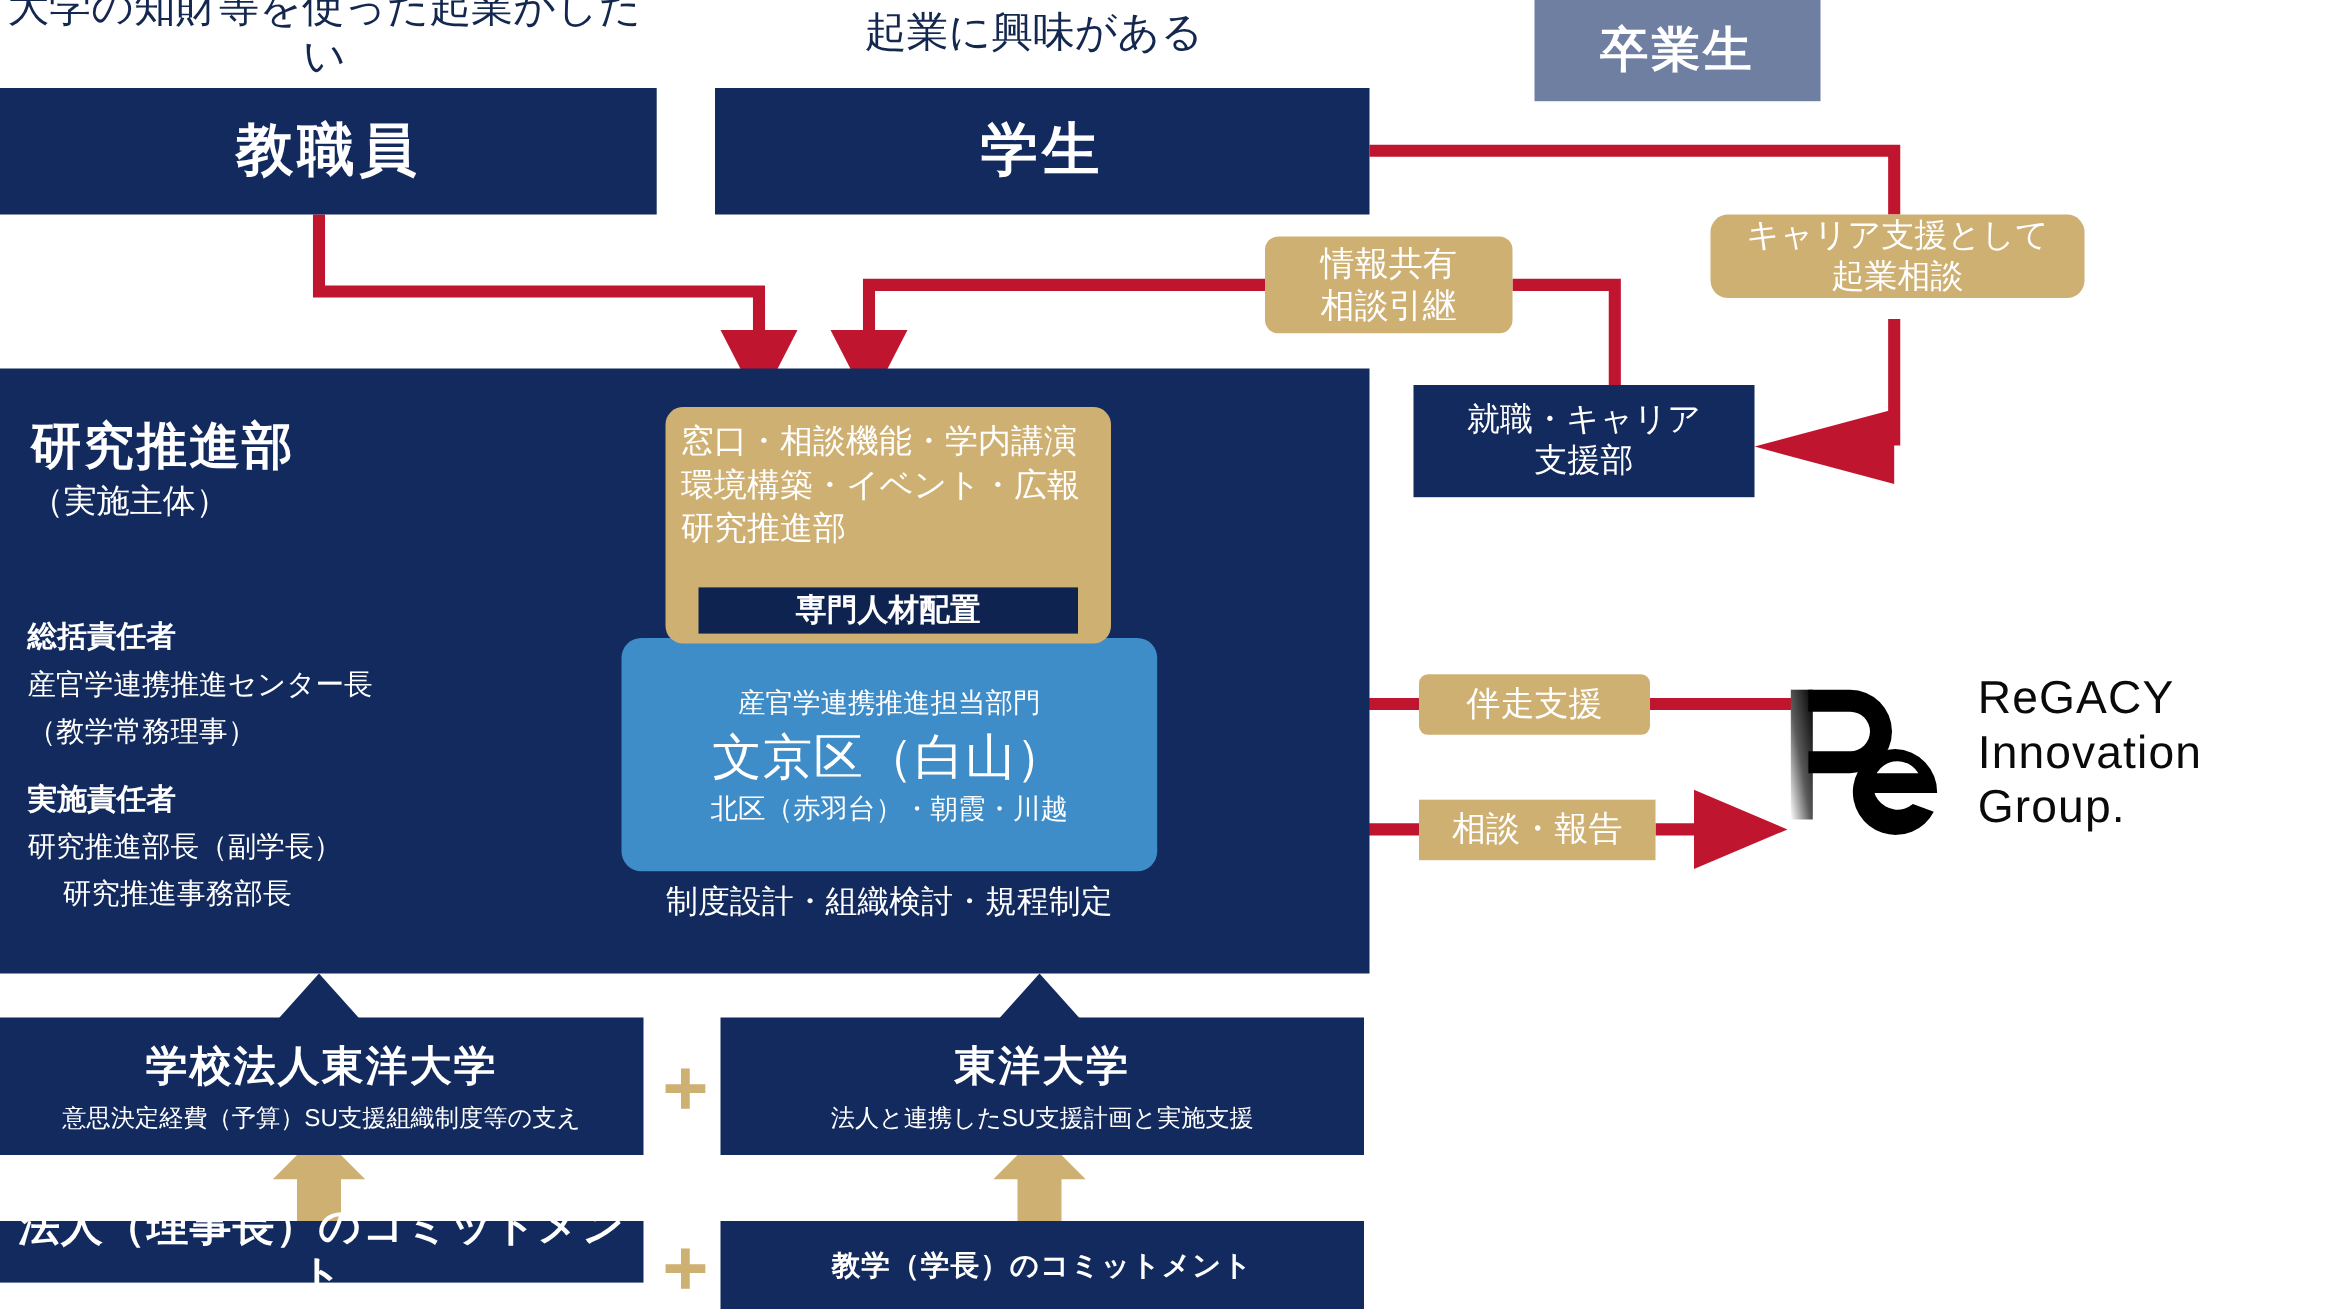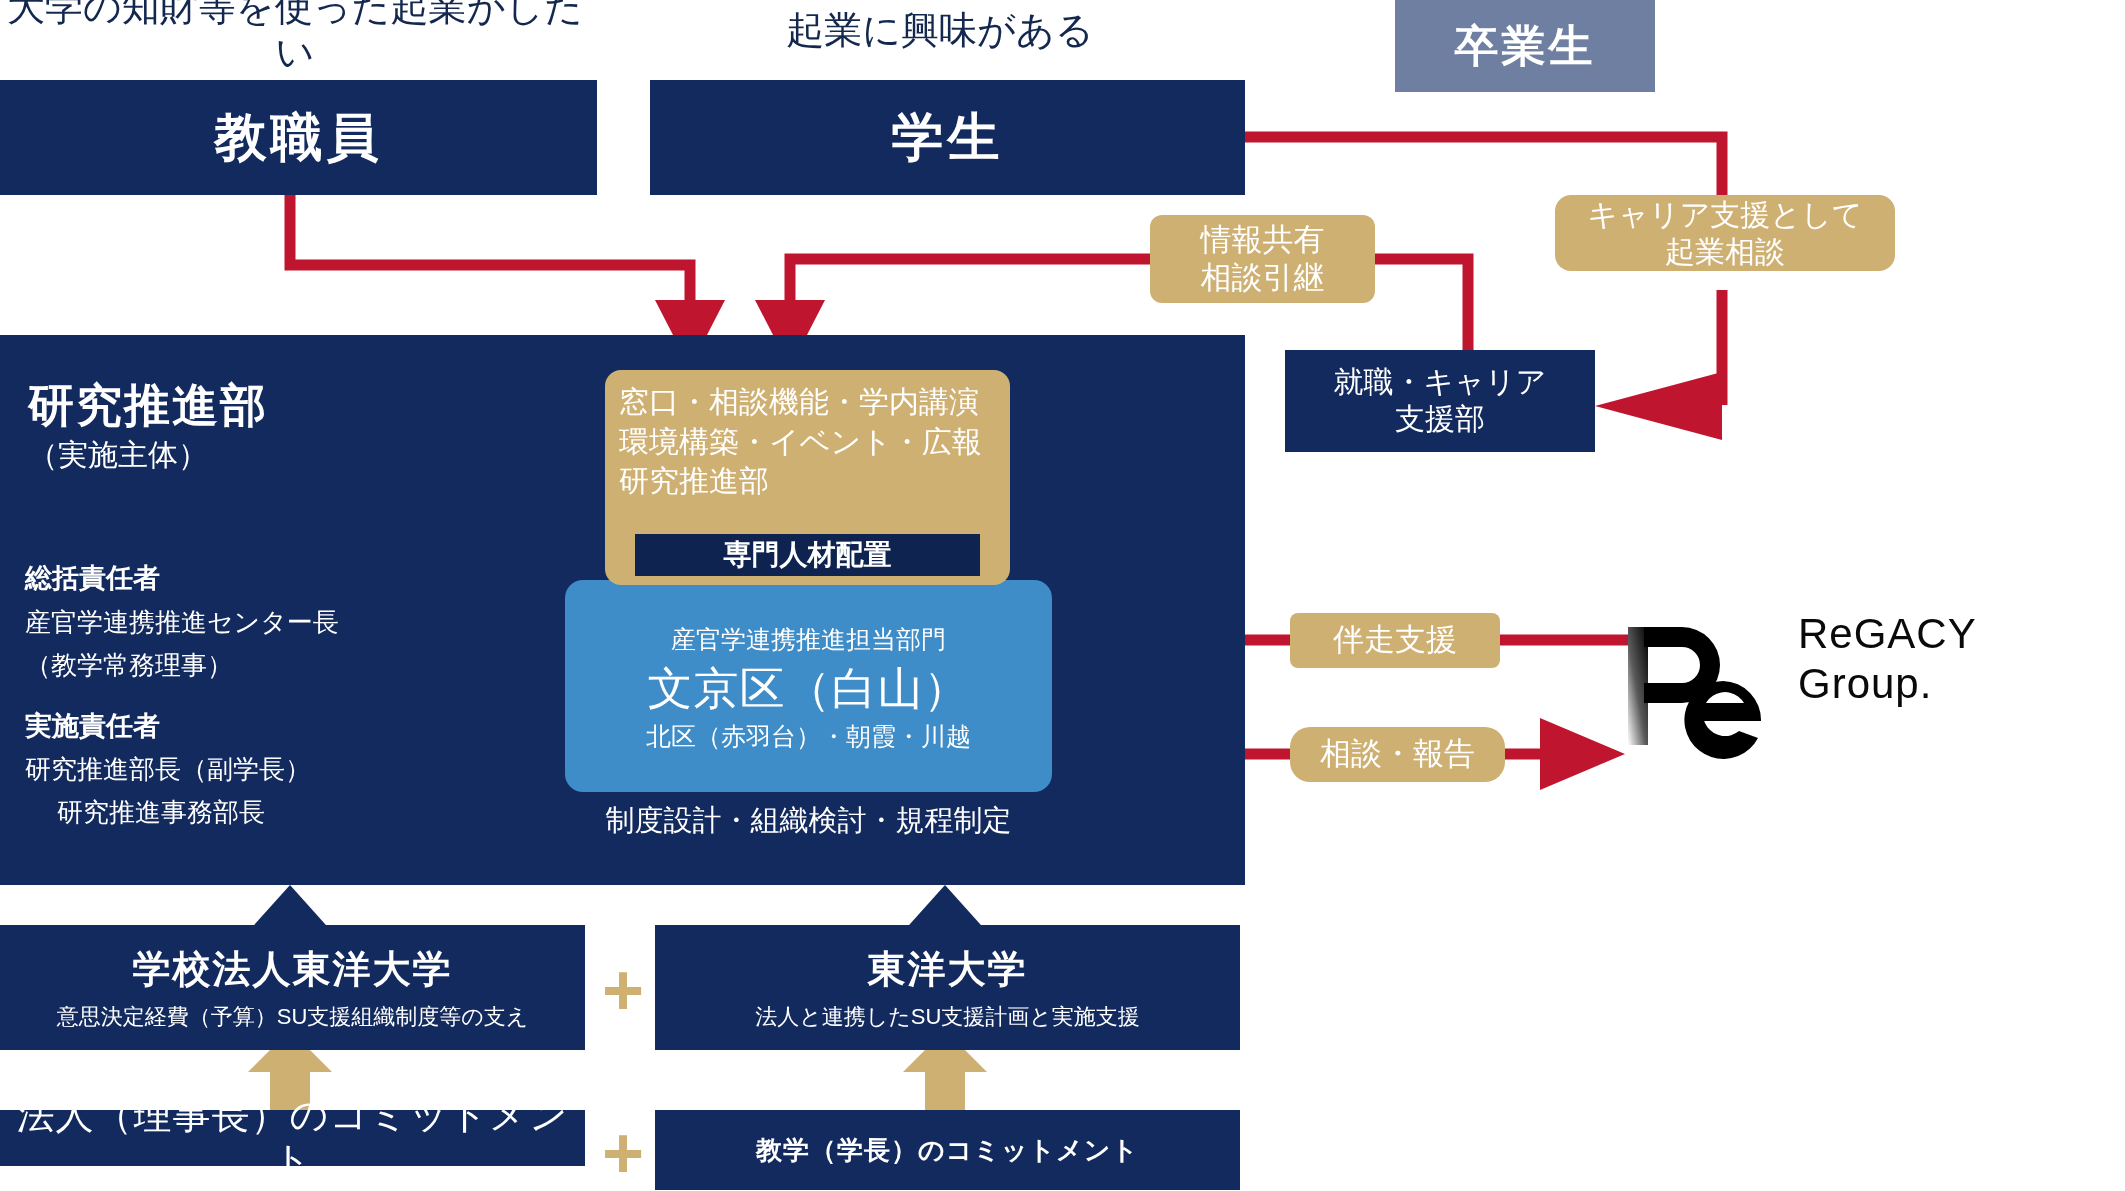--- a/index.html
+++ b/index.html
@@ -43,35 +43,35 @@
   #blue-sub{left:565px;top:722px;width:487px;font-size:25px;color:#ffffff;}
   #panel-foot{left:565px;top:803px;width:487px;font-size:29px;color:#ffffff;}
 
   
   #box-career{left:1285px;top:350px;width:310px;height:102px;font-size:30px;line-height:1.22;}
 
   
   #pill-info{left:1150px;top:215px;width:225px;height:88px;border-radius:12px;font-size:31px;line-height:1.22;}
   #pill-career{left:1555px;top:195px;width:340px;height:76px;border-radius:16px;font-size:30px;line-height:1.24;}
   #pill-bansou{left:1290px;top:613px;width:210px;height:55px;border-radius:8px;font-size:31px;}
-  #pill-soudan{left:1290px;top:727px;width:215px;height:55px;border-radius:20px;font-size:31px;}
+  #pill-soudan{left:1290px;top:727px;width:215px;height:55px;border-radius:0;font-size:31px;}
 
   
   #logo{left:1620px;top:605px;width:490px;height:175px;}
   #logo-mark{position:absolute;left:0;top:8px;width:160px;height:160px;}
   #logo-text{position:absolute;left:178px;top:4px;width:320px;color:#0a0a0a;font-size:42px;line-height:1.18;letter-spacing:1px;font-weight:400;}
 
   
   #box-corp{left:0px;top:925px;width:585px;height:125px;}
   #box-corp .t{font-size:38px;font-weight:bold;letter-spacing:2px;}
   #box-corp .s{font-size:22px;margin-top:7px;}
   #box-univ{left:655px;top:925px;width:585px;height:125px;}
   #box-univ .t{font-size:38px;font-weight:bold;letter-spacing:2px;}
   #box-univ .s{font-size:22px;margin-top:7px;}
-  #box-commit1{left:0px;top:1110px;width:585px;height:56px;font-size:38px;font-weight:normal;letter-spacing:1px;}
+  #box-commit1{left:0px;top:1110px;width:585px;height:56px;font-size:38px;font-weight:bold;letter-spacing:1px;}
   #box-commit2{left:655px;top:1110px;width:585px;height:80px;font-size:26px;font-weight:bold;letter-spacing:1px;}
   .plus{color:#cfb073;font-size:72px;font-weight:bold;line-height:1;}
   #plus1{left:595px;top:955px;width:56px;height:70px;}
   #plus2{left:595px;top:1118px;width:56px;height:70px;}
 </style>
 </head>
 <body>
 
 <div id="stage">
 
@@ -171,20 +171,21 @@
       </defs>
 
       <rect x="8" y="14" width="20" height="118" fill="url(#gfade)"></rect>
 
       <path d="M24,14 L62,14 A38,38 0 0 1 62,90 L24,90 L24,70 L62,70 A18,18 0 0 0 62,34 L24,34 Z" fill="#000"></path>
 
       <path d="M103,68 A39,39 0 1 0 138,125 L119,118 A22,22 0 1 1 124,90 L78,90 L78,108 L141,108 A39,39 0 0 0 103,68 Z" fill="#000"></path>
     </svg>
     <div id="logo-text">
       <div>ReGACY</div>
+      <div>Innovation</div>
       <div>Group.</div>
     </div>
   </div>
 
   <div class="abs col navy" id="box-corp">
     <div class="t">学校法人東洋大学</div>
     <div class="s">意思決定経費（予算）SU支援組織制度等の支え</div>
   </div>
 
   <div class="abs col navy" id="box-univ">

